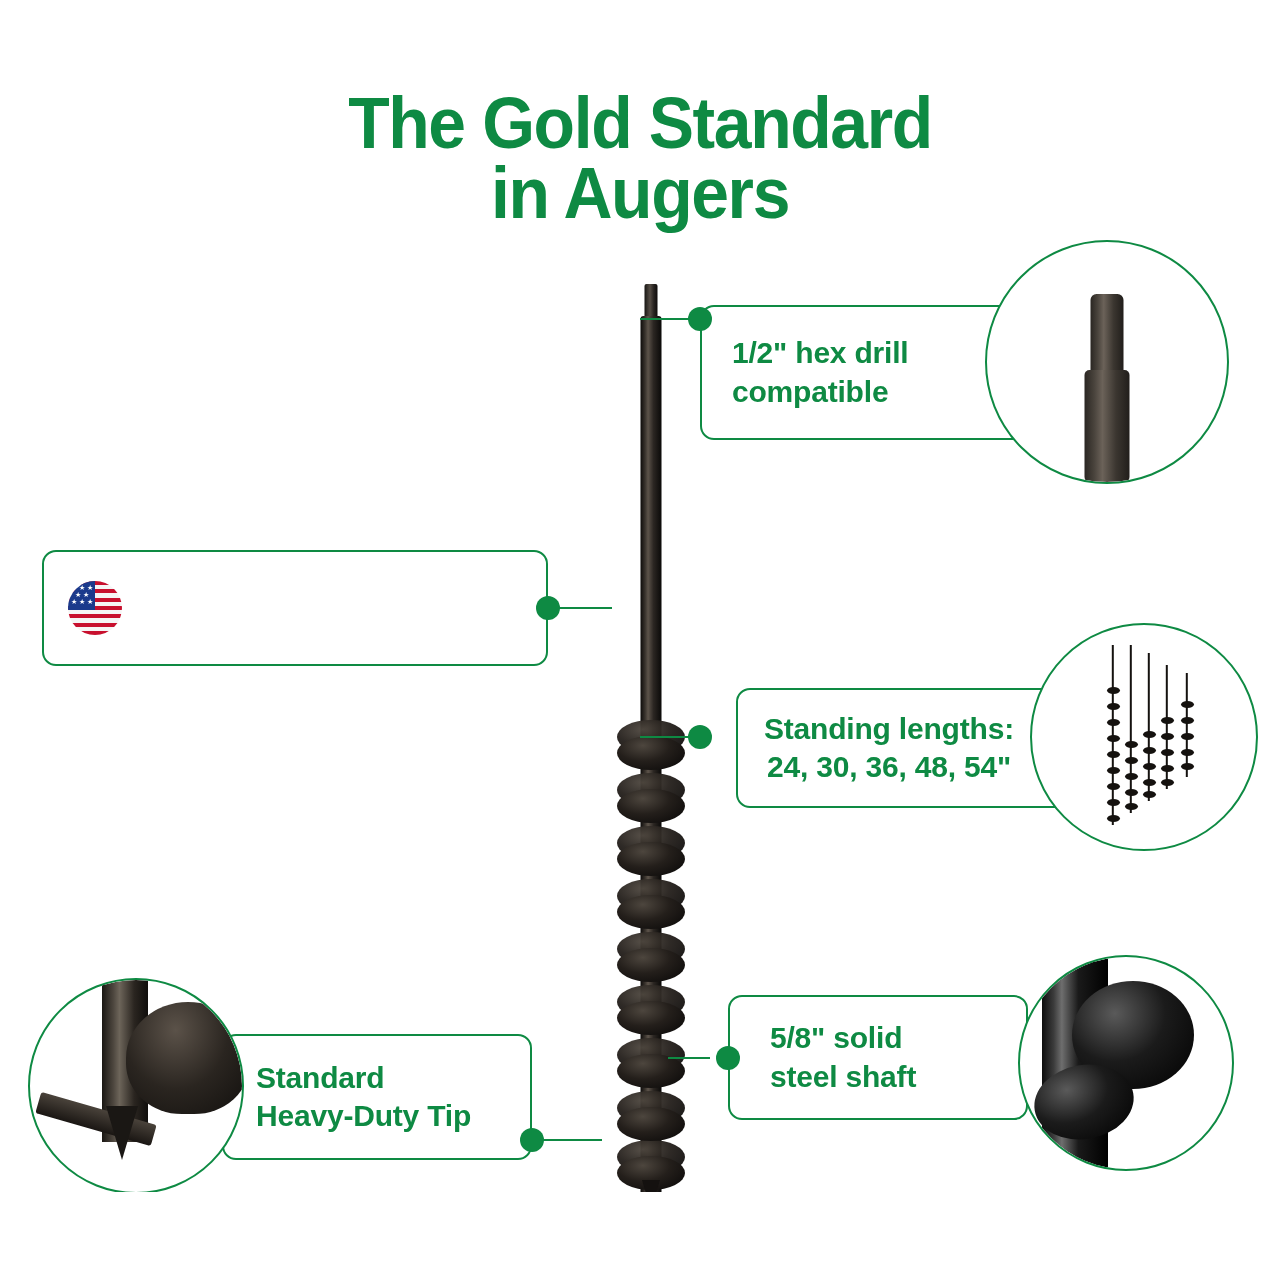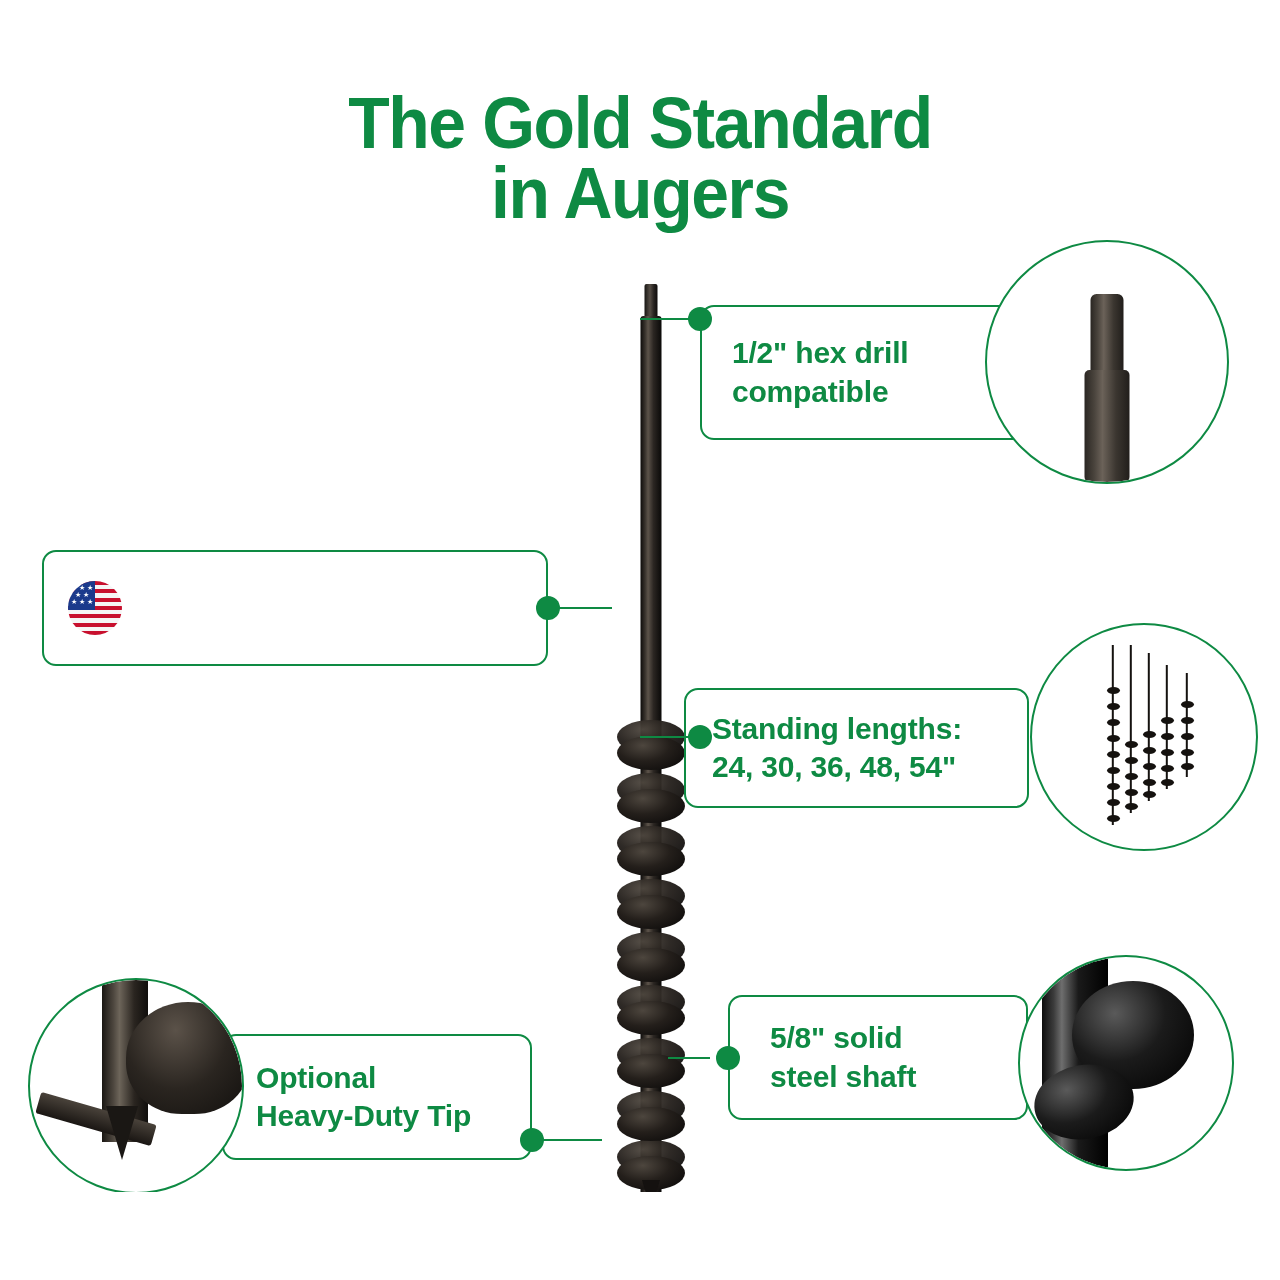--- a/index.html
+++ b/index.html
@@ -303,21 +303,21 @@
         <span class="star" style="left:11px; top:17px;">★</span>
         <span class="star" style="left:19px; top:17px;">★</span>
       </div>
     </div>
   </div>
   <div class="dot" style="left:536px; top:596px;"></div>
   <div class="conn" style="left:558px; top:607px; width:54px;"></div>
 
   <div class="conn" style="left:640px; top:736px; width:50px;"></div>
   <div class="dot" style="left:688px; top:725px;"></div>
-  <div class="callout" style="left:684px; top:688px; width:345px; height:120px; padding-left:26px;">
+  <div class="callout" style="left:736px; top:688px; width:345px; height:120px; padding-left:26px;text-align:center;">
     <div class="callout-text">Standing lengths:
 24, 30, 36, 48, 54"</div>
   </div>
 
   <div class="detail-circle" style="left:1030px; top:623px; width:224px; height:224px;">
     <div class="dc-inner">
       <div class="mini-auger" style="left:74px; bottom:24px; width:14px; height:180px;">
         <div class="mini-shaft"></div>
         <div class="mini-flight" style="top:42px;"></div>
           <div class="mini-flight" style="top:58px;"></div>
@@ -373,21 +373,21 @@
 
   <div class="detail-circle" style="left:1018px; top:955px; width:212px; height:212px;">
     <div class="dc-inner">
       <div class="shaft-rod" style="left:22px; top:-14px; width:66px; height:240px;"></div>
       <div class="shaft-helix" style="left:52px; top:24px; width:122px; height:108px;"></div>
       <div class="shaft-helix" style="left:14px; top:108px; width:100px; height:74px; transform:rotate(-10deg);"></div>
     </div>
   </div>
 
   <div class="callout" style="left:222px; top:1034px; width:310px; height:126px; padding-left:32px;">
-    <div class="callout-text">Optional
+    <div class="callout-text">Standard
 Heavy-Duty Tip</div>
   </div>
   <div class="dot" style="left:520px; top:1128px;"></div>
   <div class="conn" style="left:542px; top:1139px; width:60px;"></div>
 
   <div class="detail-circle" style="left:28px; top:978px; width:212px; height:212px;">
     <div class="dc-inner">
       <div class="hd-shaft" style="left:72px; top:-18px; width:46px; height:180px;"></div>
       <div class="hd-flight" style="left:96px; top:22px; width:124px; height:112px;"></div>
       <div class="hd-blade" style="left:6px; top:128px; width:120px; height:22px; transform:rotate(16deg); border-radius:3px;"></div>

